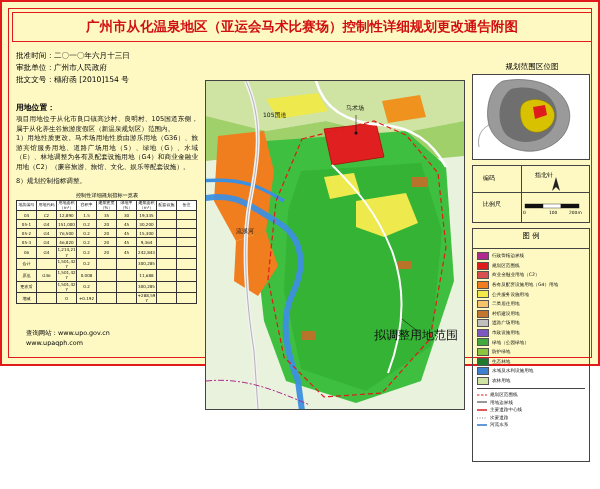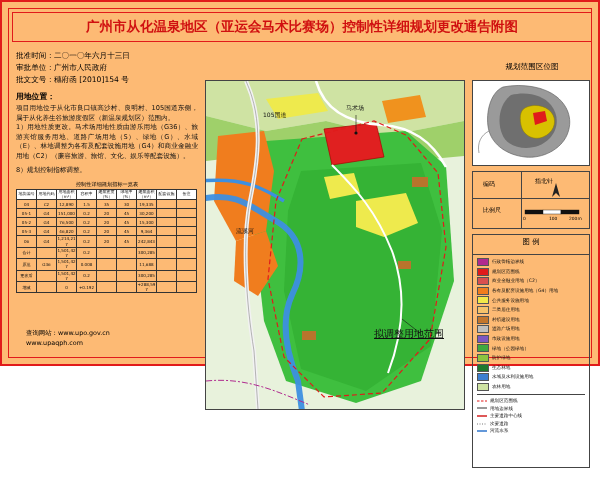--- a/index.html
+++ b/index.html
@@ -8,21 +8,21 @@
     background:#ffffff;
     font-family:"DejaVu Sans", sans-serif;
     font-size:7px;
     color:#000;
     overflow:hidden;
   }
   .page{
     position:absolute;left:0;top:0;width:600px;height:366px;
     box-sizing:border-box;
     border:2px solid #e11b1b;
-    background:#fdba74;
+    background:#fef9c3;
   }
   .inner-frame{
     position:absolute;left:6px;top:6px;right:6px;bottom:6px;
     border:1px solid #e11b1b;
     box-sizing:border-box;
   }
   
   .title-bar{
     position:absolute;left:10px;top:10px;width:580px;height:30px;
     border:1px solid #e11b1b;
@@ -35,21 +35,21 @@
     color:#d01010;
     letter-spacing:0px;
     white-space:nowrap;
     font-family:"DejaVu Sans", sans-serif;
   }
   
   .left-col{
     position:absolute;left:14px;top:48px;width:182px;height:420px;
   }
   .lc-line{font-size:7.6px;line-height:12px;color:#000;}
-  .lc-head{font-size:7.8px;font-weight:bold;margin-top:5px;margin-bottom:2px;}
+  .lc-head{font-size:7.8px;font-weight:bold;margin-top:16px;margin-bottom:2px;}
   .lc-para{font-size:6.6px;line-height:9.6px;text-align:justify;color:#111;}
   .lc-sub{font-size:6.6px;line-height:9.6px;color:#111;margin-top:4px;}
   
   .tbl-wrap{margin-top:6px;}
   .tbl-cap{font-size:5.2px;text-align:center;margin-bottom:1px;}
   table.idx{
     border-collapse:collapse;width:181px;
     font-size:4.1px;
     table-layout:fixed;
   }
@@ -75,21 +75,21 @@
     background:#e9f3dd;
     overflow:hidden;
   }
   .map-svg{display:block;}
   .map-label{
     position:absolute;font-size:6px;color:#111;
   }
   
   .right-col{position:absolute;left:470px;top:60px;width:120px;}
   .rc-title{
-    font-size:7.6px;text-align:center;color:#000;margin-bottom:8px;
+    font-size:7.6px;text-align:center;color:#000;margin-bottom:2px;
   }
   .loc-box{
     width:118px;height:86px;border:1px solid #444;box-sizing:border-box;
     background:#fff;overflow:hidden;position:relative;
   }
   .scale-box{
     margin-top:5px;width:118px;height:58px;border:1px solid #444;
     box-sizing:border-box;position:relative;
   }
   .scale-box .vline{position:absolute;top:0;bottom:0;width:0;border-left:1px solid #444;}
@@ -297,21 +297,21 @@
       <path d="M0,300 C40,296 70,310 104,324" stroke="#b02a8f" stroke-width="1" fill="none" stroke-dasharray="6,2,2,2"></path>
 
       <path d="M196,238 L214,252" stroke="#111" stroke-width="0.6" fill="none"></path>
 
       <path d="M150,52 L150,34" stroke="#111" stroke-width="0.6" fill="none"></path>
       <circle cx="150" cy="52" r="1.6" fill="#111"></circle>
     </svg>
     <div class="map-label" style="left:57px;top:30px;">105国道</div>
     <div class="map-label" style="left:30px;top:146px;">流溪河</div>
     <div class="map-label" style="left:140px;top:23px;">马术场</div>
-    <div class="map-label" style="left:168px;top:246px;font-size:10px;text-decoration:underline;">拟调整用地范围</div>
+    <div class="map-label" style="left:168px;top:246px;font-size:12px;">拟调整用地范围</div>
   </div>
 
   <div class="right-col">
     <div class="rc-title">规划范围区位图</div>
 
     <div class="loc-box">
       <svg width="116" height="84" viewBox="0 0 116 84">
         <rect x="0" y="0" width="116" height="84" fill="#ffffff"></rect>
         <path d="M30,6 C50,2 72,6 84,16 C96,26 100,40 94,54 C88,68 70,78 52,76 C34,74 20,64 16,50 C12,36 16,12 30,6 Z" fill="#9a9a9a" stroke="#555" stroke-width="0.6"></path>
         <path d="M38,14 C54,10 70,14 78,24 C86,34 86,48 76,58 C66,68 48,70 36,62 C24,54 22,26 38,14 Z" fill="#6f6f6f"></path>

